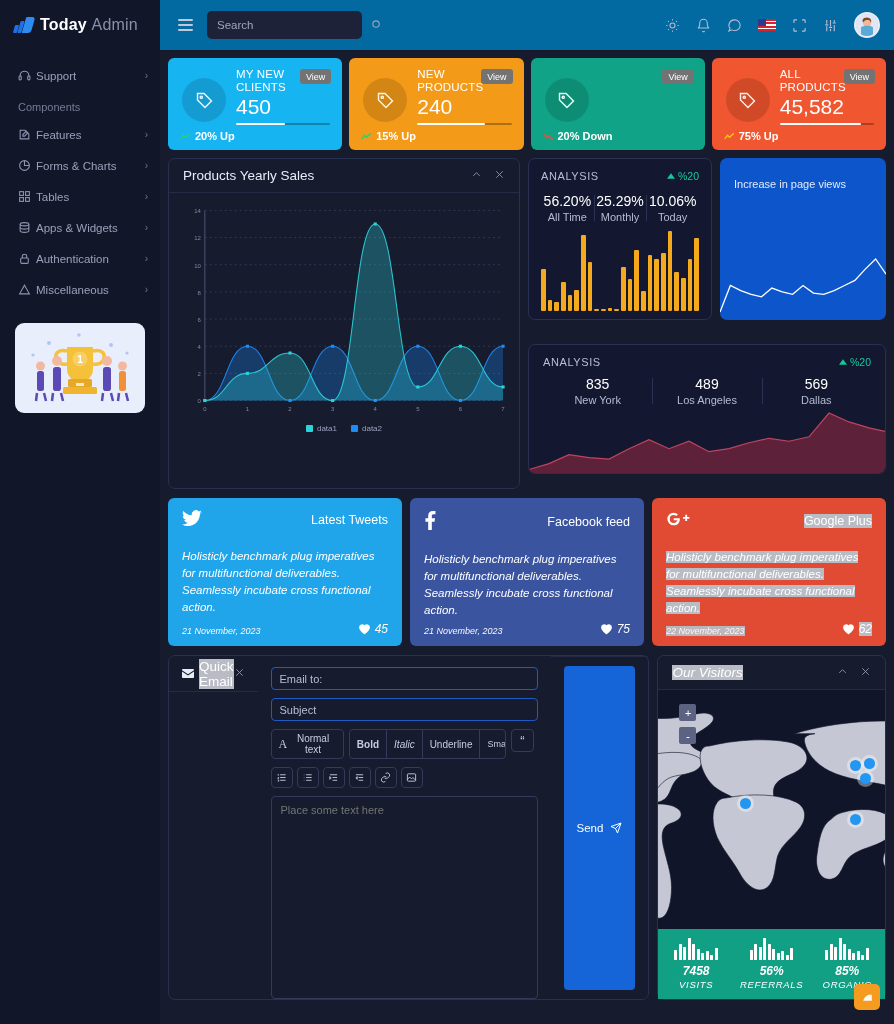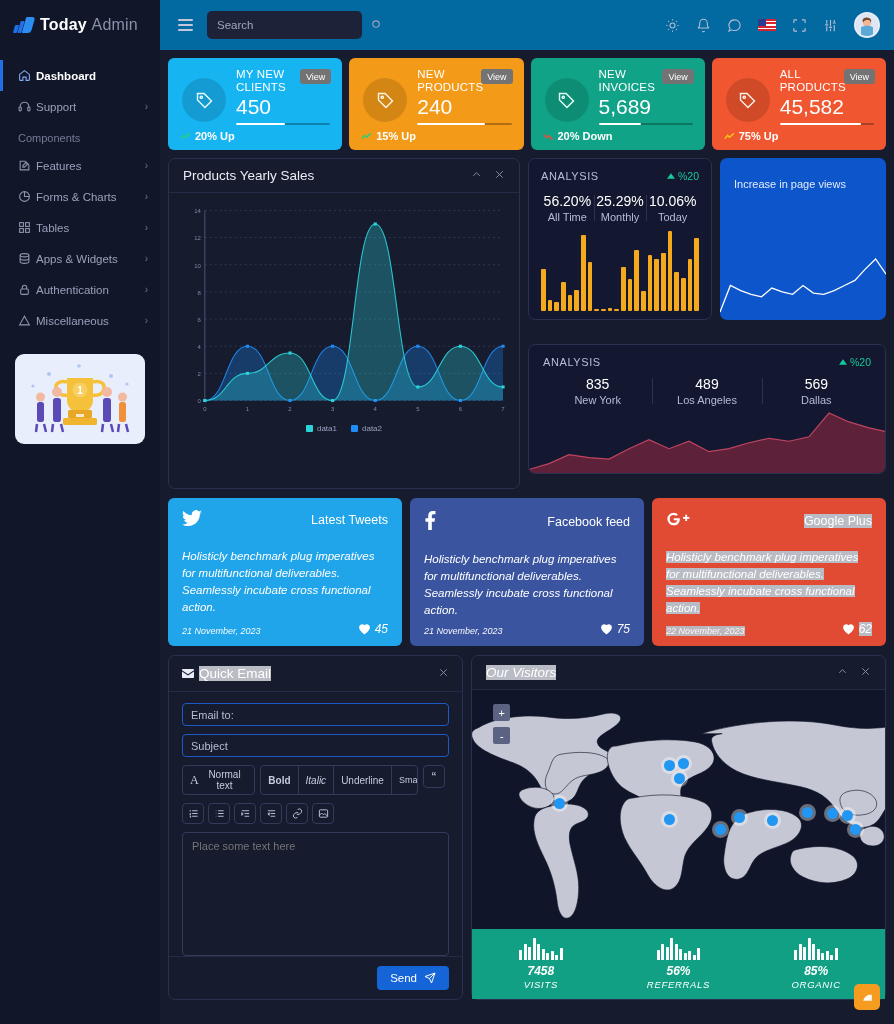--- a/index.html
+++ b/index.html
@@ -109,21 +109,21 @@
   .soc-head { display:flex; align-items:center; }
   .soc-head .name { margin-left:auto; font-size:12.5px; }
   .soc-text { font-style:italic; font-size:11.5px; line-height:17px; margin-top:18px; }
   .soc-foot { margin-top:auto; display:flex; align-items:flex-end; }
   .soc-date { font-size:9px; font-style:italic; opacity:.95; }
   .soc-likes { margin-left:auto; font-size:12px; font-style:italic; display:flex; align-items:center; gap:4px; }
   .sel { background:#b9bcc4; color:#fff; }
 
   
   .bottom { display:flex; gap:8px; margin-top:9px; }
-  .qemail { flex:0 0 288px; display:flex; flex-direction:column; height:345px; }
+  .qemail { flex:0 0 288px; display:flex; flex-direction:row; height:345px; }
   .qe-head { height:36px; display:flex; align-items:center; padding:0 13px; border-bottom:1px solid #252b47; }
   .qe-title { font-size:13.5px; display:flex; align-items:center; gap:5px;}
   .qe-body { padding:11px 13px 0; flex:1; display:flex; flex-direction:column; gap:8px; }
   .field { height:23px; border:1px solid #1f59c4; border-radius:4px; background:transparent; color:#b8bed6; font-size:11px; padding:0 8px; outline:none; font-family:inherit; width:100%; }
   .field::placeholder { color:#b8bed6; }
   .tb { display:flex; gap:0; }
   .tb-grp { display:flex; border:1px solid #333a5c; border-radius:4px; overflow:hidden; margin-right:5px; }
   .tb-btn { padding:3px 7px; font-size:10px; color:#c6cbe0; background:transparent; border:0; border-left:1px solid #333a5c; cursor:pointer; font-family:inherit; display:flex; align-items:center; gap:3px; }
   .tb-btn:first-child { border-left:0; }
   .tb-ico { border:1px solid #333a5c; border-radius:4px; width:22px; height:21px; display:flex; align-items:center; justify-content:center; color:#c6cbe0; font-size:11px; margin-right:4px; cursor:pointer; }
@@ -158,28 +158,20 @@
           <i></i>
           <i></i>
         </span>
       <span class="brand-text">
         <span class="b1">Today</span>
         <span class="b2">Admin</span>
       </span>
     </div>
 
     <nav class="nav">
-      <div class="nav-item active">
-        <span class="nav-ico">
-          <svg width="13" height="13" viewBox="0 0 24 24" fill="none" stroke="currentColor" stroke-width="2">
-              <path d="M3 10l9-7 9 7v10a1 1 0 0 1-1 1h-5v-6H9v6H4a1 1 0 0 1-1-1z"></path>
-            </svg>
-        </span>
-        <span class="nav-label">Dashboard</span>
-      </div>
       <div class="nav-item">
         <span class="nav-ico">
           <svg width="13" height="13" viewBox="0 0 24 24" fill="none" stroke="currentColor" stroke-width="2">
               <path d="M4 14v-2a8 8 0 0 1 16 0v2"></path>
               <rect x="2" y="13" width="4" height="7" rx="1.5"></rect>
               <rect x="18" y="13" width="4" height="7" rx="1.5"></rect>
             </svg>
         </span>
         <span class="nav-label">Support</span>
         <span class="chev">›</span>
@@ -404,27 +396,20 @@
         </div>
 
         <div class="stat" style="background:#11a387">
           <span class="circ">
             <svg width="21" height="21" viewBox="0 0 24 24" fill="none" stroke="#e3fff7" stroke-width="1.6">
                 <path d="M20 12.5L12.5 20 4 11.5V4h7.5z"></path>
                 <circle cx="8.3" cy="8.3" r="1.3"></circle>
               </svg>
           </span>
           <span class="view">View</span>
-          <div class="body">
-            <div class="cap">NEW INVOICES</div>
-            <div class="num">5,689</div>
-            <div class="bar">
-                <i style="width:45%"></i>
-              </div>
-          </div>
           <div class="foot">
             <svg width="11" height="9" viewBox="0 0 14 10" fill="none" stroke="#e8503a" stroke-width="1.8">
                 <path d="M1 2l3.5 4.5L7 4l5.5 5"></path>
               </svg>
             <span>20% Down</span>
           </div>
         </div>
 
         <div class="stat" style="background:#f0562f">
           <span class="circ">

